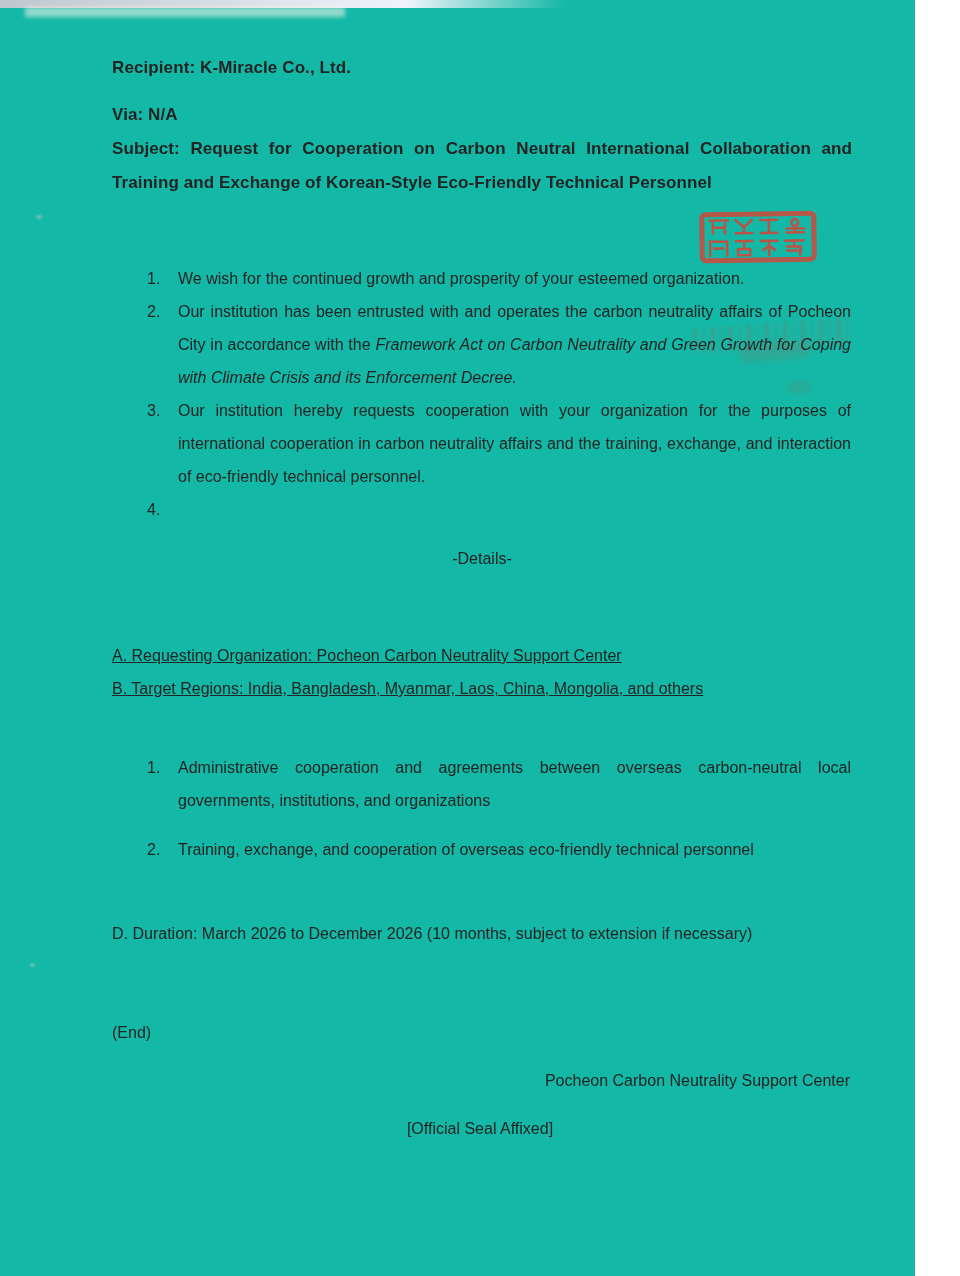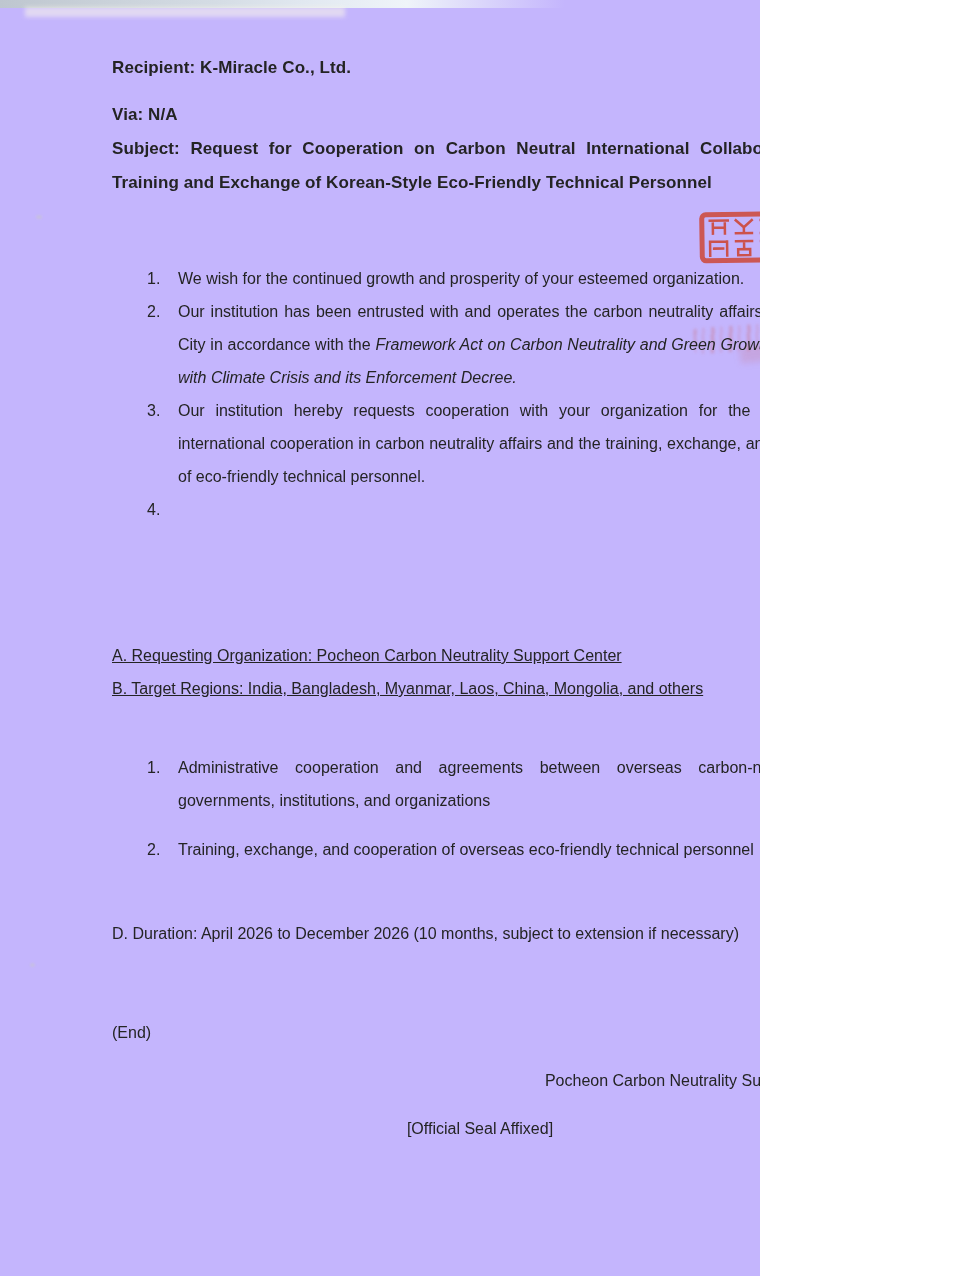--- a/index.html
+++ b/index.html
@@ -1,20 +1,20 @@
 <!DOCTYPE html>
 <html><head>
 <meta charset="utf-8">
 <style>
   html, body { margin: 0; padding: 0; background: #ffffff; }
   .page {
     position: relative;
-    width: 760px;
+    width: 915px;
     height: 1276px;
-    background: #c4b5fd;
+    background: #14b8a6;
     font-family: "Liberation Sans", "DejaVu Sans", sans-serif;
     color: #242424;
     overflow: hidden;
   }
   .abs { position: absolute; }
 
   
   .scan-strip {
     top: 0; left: 0; width: 565px; height: 8px;
     background: linear-gradient(to right,
@@ -137,40 +137,41 @@
     <div class="num-item">
       <span class="num">3.</span>
       <div class="txt">Our institution hereby requests cooperation with your organization for the purposes of international cooperation in carbon neutrality affairs and the training, exchange, and interaction of eco-friendly technical personnel.</div>
     </div>
     <div class="num-item">
       <span class="num">4.</span>
       <div class="txt"></div>
     </div>
   </div>
 
+  <div class="abs details-heading bodytext">-Details-</div>
 
   <div class="abs sections bodytext">
     <div>A. Requesting Organization: Pocheon Carbon Neutrality Support Center</div>
     <div>B. Target Regions: India, Bangladesh, Myanmar, Laos, China, Mongolia, and others</div>
   </div>
 
   <div class="abs coop-list bodytext">
     <div class="num-item">
       <span class="num">1.</span>
       <div class="txt">Administrative cooperation and agreements between overseas carbon-neutral local governments, institutions, and organizations</div>
     </div>
     <div class="coop-gap"></div>
     <div class="num-item">
       <span class="num">2.</span>
       <div class="txt">
         <div>Training, exchange, and cooperation of overseas eco-friendly technical personnel</div>
       </div>
     </div>
   </div>
 
-  <div class="abs duration bodytext">D. Duration: April 2026 to December 2026 (10 months, subject to extension if necessary)</div>
+  <div class="abs duration bodytext">D. Duration: March 2026 to December 2026 (10 months, subject to extension if necessary)</div>
 
   <div class="abs end-mark bodytext">(End)</div>
 
   <div class="abs sig-line bodytext">Pocheon Carbon Neutrality Support Center</div>
   <div class="abs seal-note bodytext">[Official Seal Affixed]</div>
 
 </div>
 
 </body></html>

